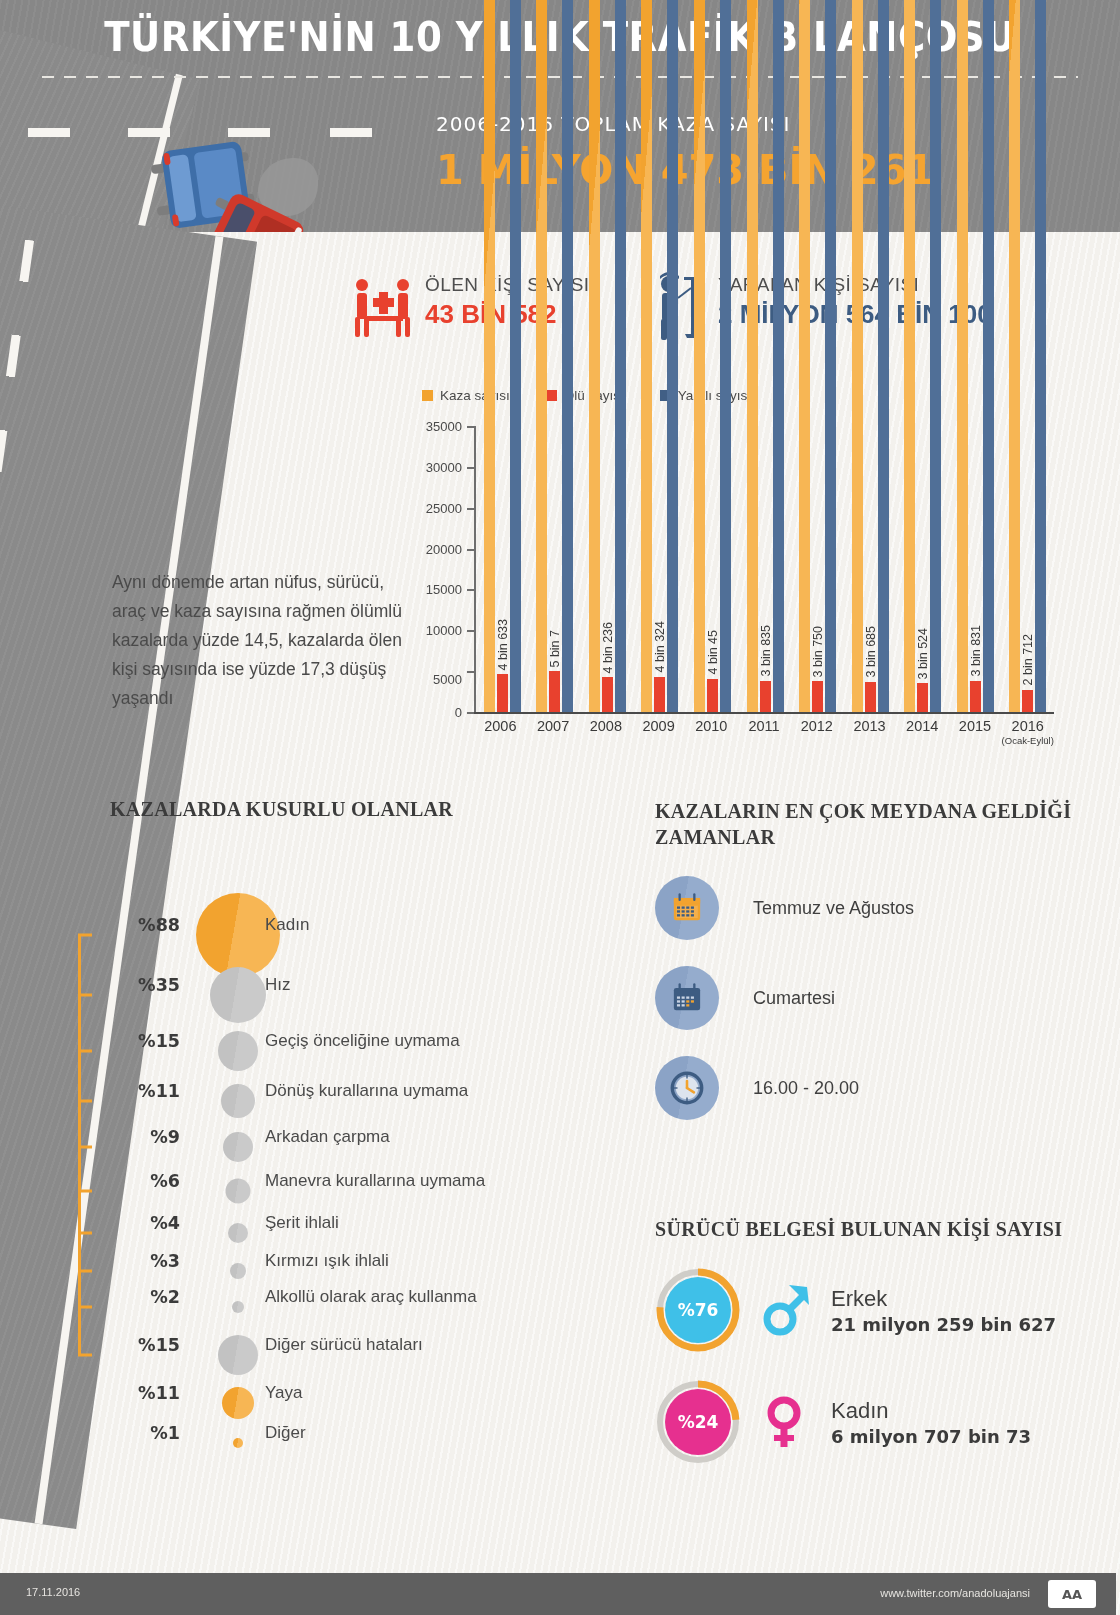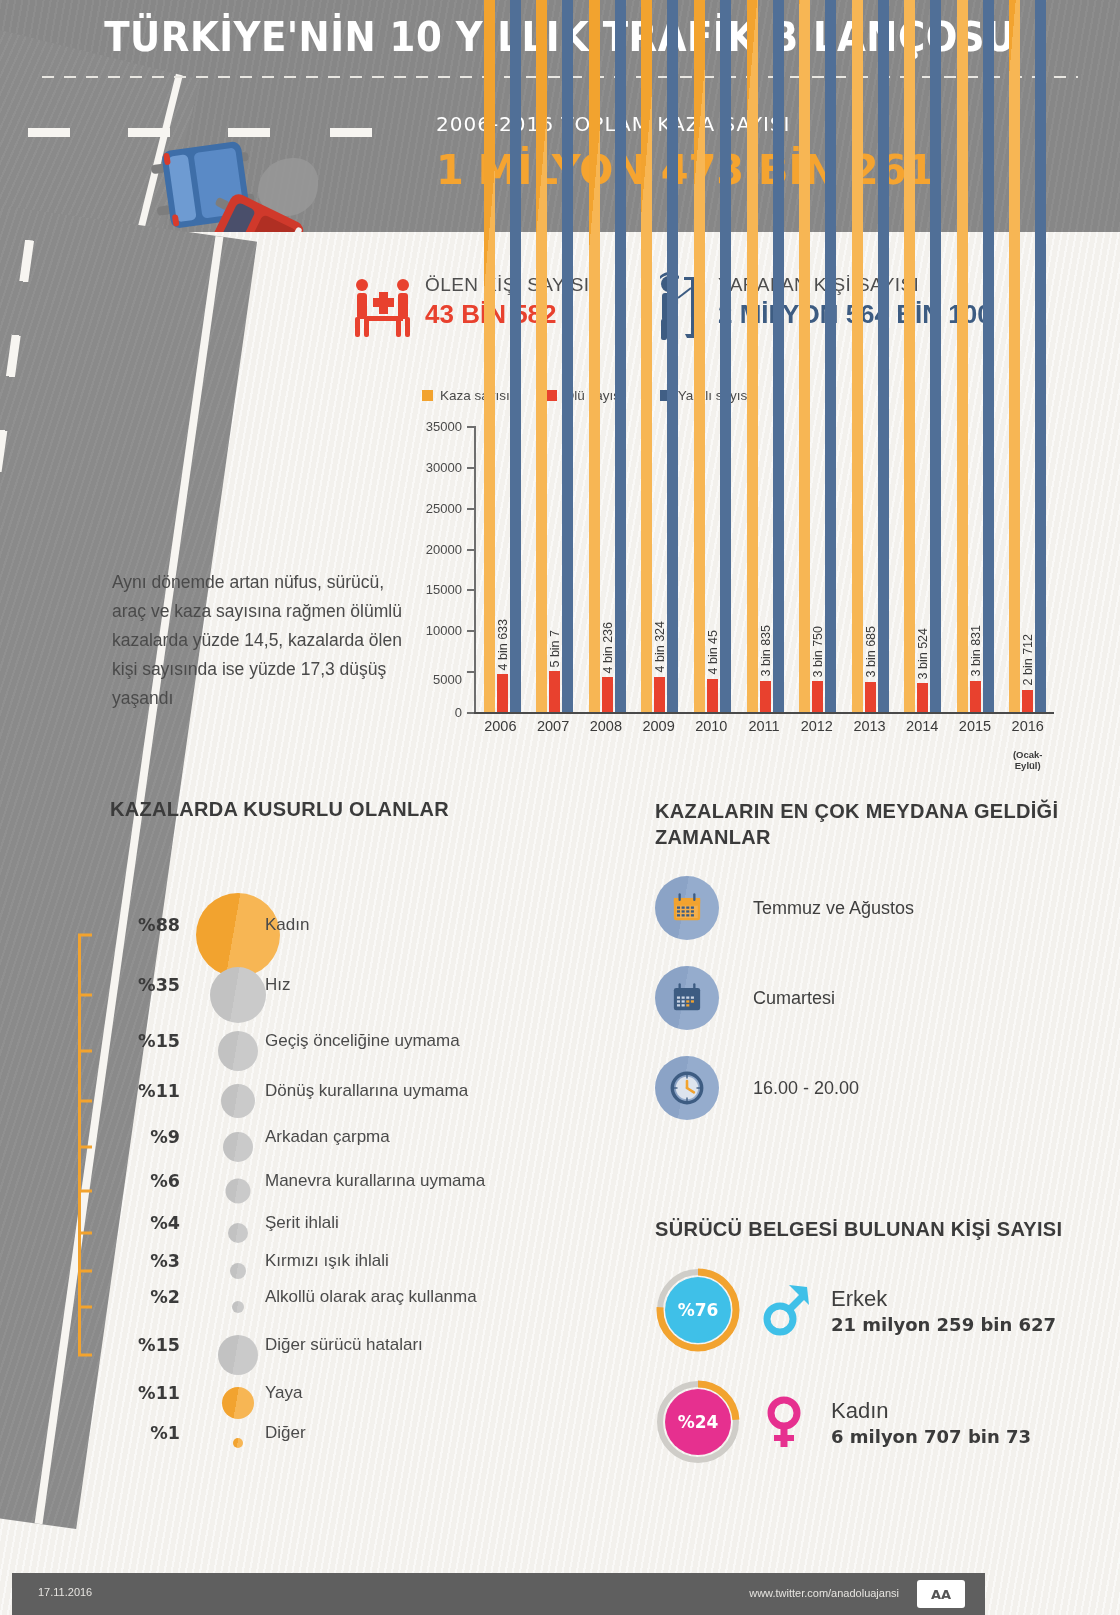--- a/index.html
+++ b/index.html
@@ -90,29 +90,29 @@
   .group { flex:1; display:flex; align-items:flex-end; justify-content:center; gap:2px; height:100%;
     position:relative; }
   .bar { width:11px; position:relative; }
   .bar.k { background:linear-gradient(95deg,#f2a32f 0 40%, #f7b654 40% 100%); }
   .bar.o { background:#e8412e; }
   .bar.y { background:linear-gradient(95deg,#415f85 0 40%, #506f97 40% 100%); }
   .vlabel { position:absolute; bottom:0; left:0; font-size:12.5px; color:#3a3a3a;
     white-space:nowrap; writing-mode:vertical-rl; transform:rotate(180deg); }
   .xlabels { position:absolute; left:62px; top:330px; width:580px; display:flex; }
   .xlab { flex:1; text-align:center; font-size:14.5px; color:#3a3a3a; }
-  .xlab small { display:block; font-size:9.5px; color:#3a3a3a; margin-top:15px;font-weight:bold; }
+  .xlab small { display:block; font-size:9.5px; color:#3a3a3a; margin-top:1px; }
 
   
   .side-par { position:absolute; left:112px; top:568px; width:300px;
     font-size:17.5px; line-height:29px; color:#4a4a4a; }
 
   
   .sec-title { font-size:20px; font-weight:bold; color:#3b3b3b; letter-spacing:.3px;
-    font-family:Liberation Sans, sans-serif; }
+    font-family:Liberation Serif, serif; }
   .faults { position:absolute; left:110px; top:798px; width:520px; }
   .faults-list { position:relative; margin-top:26px; }
   .frow { position:relative; display:flex; align-items:center; height:0; }
   .fpct { position:absolute; right:0; width:76px; text-align:right; font-size:17.5px;
     font-weight:bold; color:#3b3b3b; transform:translateY(-50%); font-family:"DejaVu Sans", sans-serif;}
   .fdot { position:absolute; border-radius:50%; transform:translate(-50%,-50%);
     background:linear-gradient(100deg,#c2c2c2 0 45%, #cacaca 45% 100%); }
   .fdot.orange { background:linear-gradient(100deg,#f2a32f 0 45%, #f7b654 45% 100%); }
   .flab { position:absolute; left:155px; font-size:17px; color:#4a4a4a; transform:translateY(-50%);
     white-space:nowrap; }
@@ -132,21 +132,21 @@
   .lrow { display:flex; align-items:center; gap:16px; margin-top:26px; }
   .donut { width:86px; height:86px; position:relative; flex:none; }
   .donut .hole { position:absolute; left:9px; top:9px; width:68px; height:68px;
     border-radius:50%; display:flex; align-items:center; justify-content:center;
     color:#fff; font-size:17px; font-weight:bold; font-family:"DejaVu Sans", sans-serif; }
   .ltext .n1 { font-size:22px; color:#3f3f3f; }
   .ltext .n2 { font-size:18px; font-weight:bold; color:#3b3b3b; margin-top:2px;
     font-family:"DejaVu Sans", sans-serif; }
 
   
-  .footer { position:absolute; left:12px; bottom:0; width:973px; height:42px; background:#5f5f5f;padding-left:12px; }
+  .footer { position:absolute; left:0; bottom:0; width:1116px; height:42px; background:#5f5f5f;padding-left:12px; }
   .footer .date { position:absolute; left:26px; top:13px; font-size:11px; color:#e6e4e0; }
   .footer .tw { position:absolute; right:86px; top:14px; font-size:11px; color:#e6e4e0; }
   .aa-logo { position:absolute; right:20px; top:7px; width:48px; height:28px;
     background:#ffffff; border-radius:3px; display:flex; align-items:center;
     justify-content:center; font-size:13px; font-weight:bold; color:#555;
     font-family:"DejaVu Sans", sans-serif; }
 </style>
 </head>
 <body>
 

